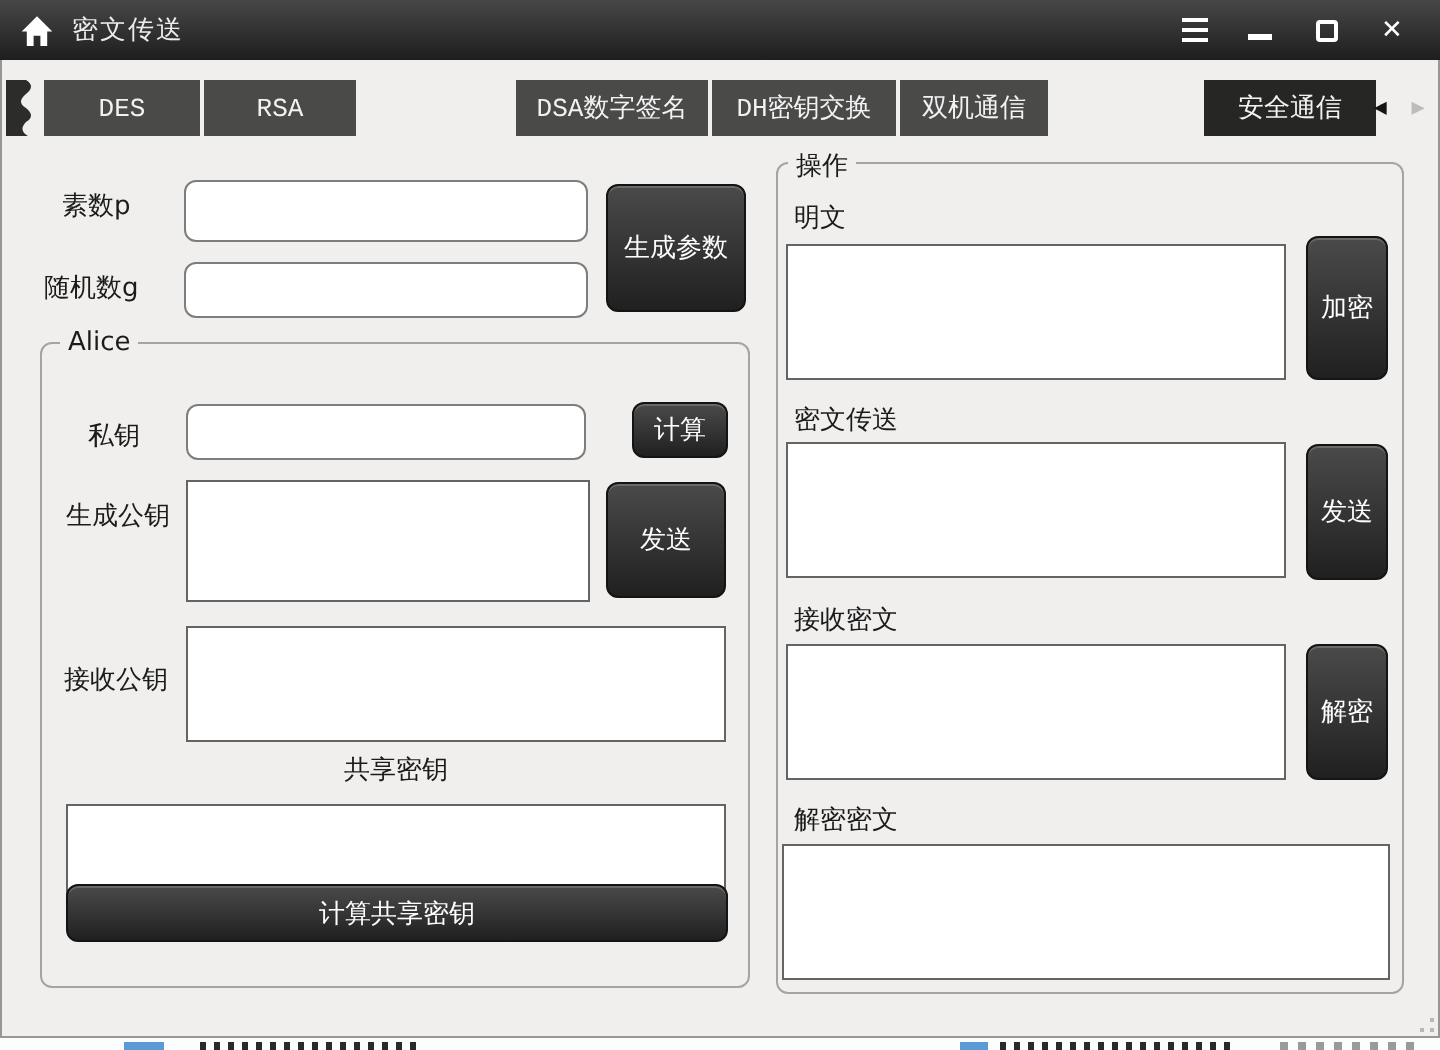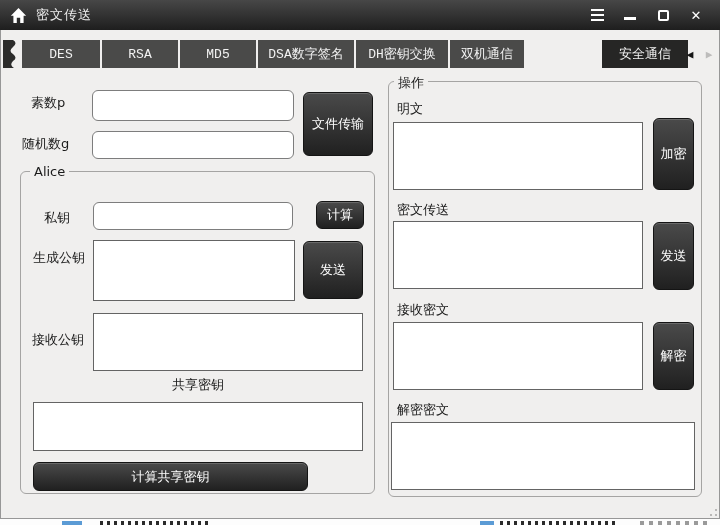--- a/index.html
+++ b/index.html
@@ -93,62 +93,59 @@
   <div class="tabstrip">
     <svg class="tab-stub" width="15" height="28" viewBox="0 0 15 28">
       <path d="M0,0 H10 Q15,3 10,7 Q5,11 10,14 Q15,18 10,21 Q6,25 11,28 H0 Z" fill="#2c2c2b"></path>
     </svg>
     <div class="tab" style="left:22px;width:78px">
         <span>DES</span>
       </div>
     <div class="tab" style="left:102px;width:76px">
         <span>RSA</span>
       </div>
-    <div class="tab" style="left:180px;width:76px">
-        <span>MD5</span>
-      </div>
     <div class="tab" style="left:258px;width:96px">
         <span>DSA数字签名</span>
       </div>
     <div class="tab" style="left:450px;width:74px">
         <span>双机通信</span>
       </div>
     <div class="tab" style="left:356px;width:92px">
         <span>DH密钥交换</span>
       </div>
     <div class="tab selected" style="left:602px;width:86px">
         <span>安全通信</span>
       </div>
     <div class="tab-arrow arrow-left">◀</div>
     <div class="tab-arrow arrow-right">▶</div>
   </div>
 
   <span class="lbl" style="left:31px;top:94px">素数p</span>
   <input class="tbx round" style="left: 92px; top: 90px; width: 202px; height: 31px;" value="">
   <span class="lbl" style="left:22px;top:135px">随机数g</span>
   <input class="tbx round" style="left: 92px; top: 131px; width: 202px; height: 28px;" value="">
-  <button class="btn" style="left:303px;top:92px;width:70px;height:64px">文件传输</button>
+  <button class="btn" style="left:303px;top:92px;width:70px;height:64px">生成参数</button>
 
   <div class="groupbox" style="left:20px;top:171px;width:355px;height:323px"></div>
   <span class="legend" style="left:30px;top:164px">Alice</span>
 
   <span class="lbl" style="left:44px;top:209px">私钥</span>
   <input class="tbx round" style="left: 93px; top: 202px; width: 200px; height: 28px;" value="">
   <button class="btn" style="left:316px;top:201px;width:48px;height:28px">计算</button>
 
   <span class="lbl" style="left:33px;top:249px">生成公钥</span>
   <textarea class="tbx" style="left: 93px; top: 240px; width: 202px; height: 61px;"></textarea>
   <button class="btn" style="left:303px;top:241px;width:60px;height:58px">发送</button>
 
   <span class="lbl" style="left:32px;top:331px">接收公钥</span>
   <textarea class="tbx" style="left: 93px; top: 313px; width: 270px; height: 58px;"></textarea>
 
   <span class="lbl" style="left:172px;top:376px">共享密钥</span>
   <textarea class="tbx" style="left: 33px; top: 402px; width: 330px; height: 49px;"></textarea>
-  <button class="btn" style="left:33px;top:462px;width:275px;height:29px">计算共享密钥</button>
+  <button class="btn" style="left:33px;top:442px;width:331px;height:29px">计算共享密钥</button>
 
   <div class="groupbox" style="left:388px;top:81px;width:314px;height:416px"></div>
   <span class="legend" style="left:394px;top:74px">操作</span>
 
   <span class="lbl" style="left:397px;top:100px">明文</span>
   <textarea class="tbx" style="left: 393px; top: 122px; width: 250px; height: 68px;"></textarea>
   <button class="btn" style="left:653px;top:118px;width:41px;height:72px">加密</button>
 
   <span class="lbl" style="left:397px;top:201px">密文传送</span>
   <textarea class="tbx" style="left: 393px; top: 221px; width: 250px; height: 68px;"></textarea>

